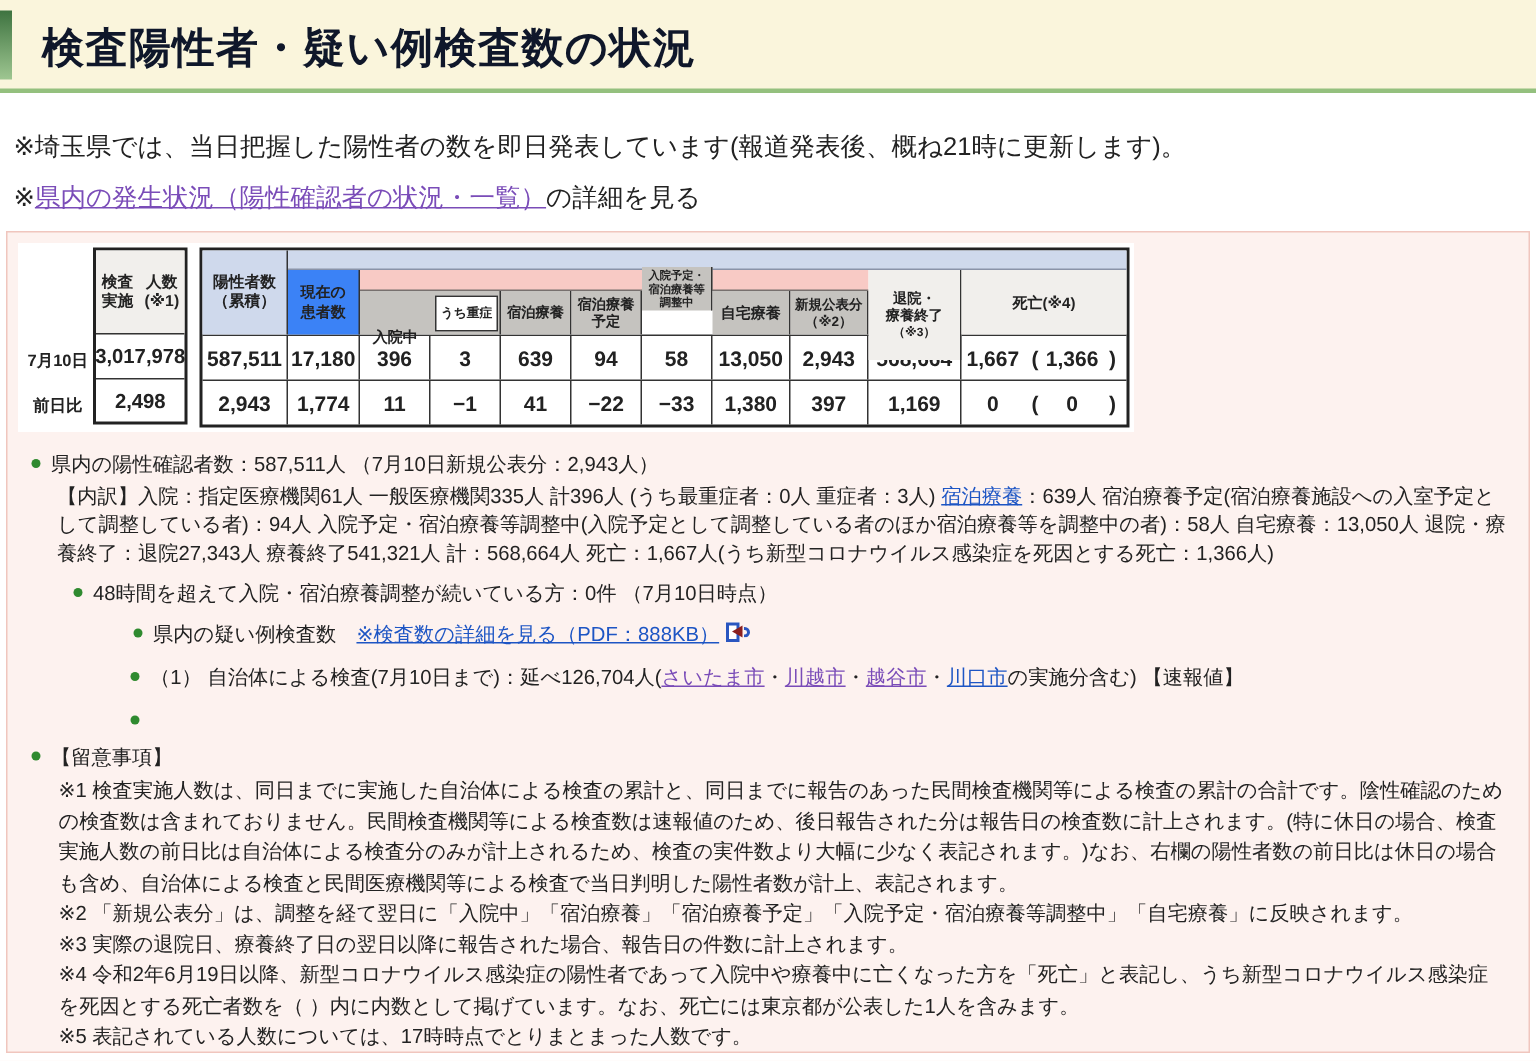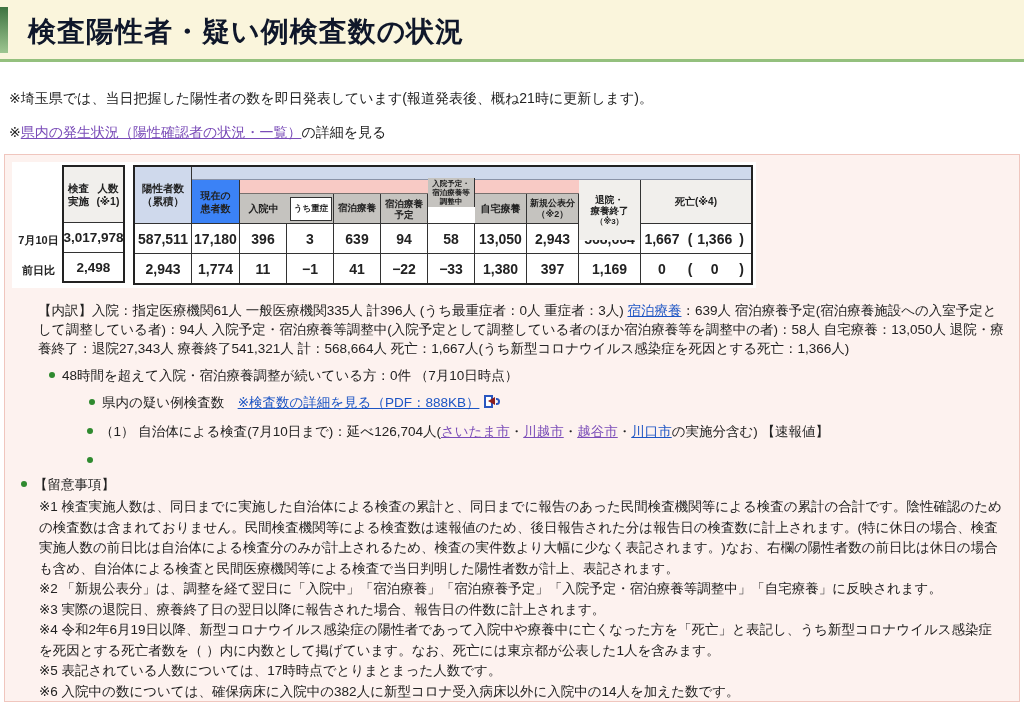--- a/index.html
+++ b/index.html
@@ -7,21 +7,21 @@
   .page { position:relative; width:1024px; height:707px; background:#fff; overflow:hidden; }
 
   
   .banner { position:relative; height:62px; background:#faf5dc; border-bottom:3px solid #94c07e; }
   .banner .bar { position:absolute; left:0; top:7px; width:8px; height:46px;
                  background:linear-gradient(180deg,#3e7340,#9ec691); }
   .banner h1 { position:absolute; left:28px; top:13px; font-size:28px; font-weight:700;
                letter-spacing:1px; color:#0f172a; }
 
   
-  .intro-line { margin:0 0 0 9px; font-size:14px; line-height:18px; }
+  .intro-line { margin:0 0 0 9px; font-size:17px; line-height:18px; }
   .intro-line.first { margin-top:27px; }
   .intro-line.second { margin-top:16px; margin-bottom:13px; }
   a { text-decoration:underline; cursor:pointer; }
   a.blue { color:#1d55c4; }
   a.visited { color:#7a4cb8; }
 
   
   .panel { margin:0 4px; height:548px; overflow:hidden; background:#fdf2ef; border:1px solid #f0c6be; }
 
   
@@ -41,21 +41,21 @@
   .mtable { width:620px; border:2px solid #222; background:#fff; margin-left:8px; }
   .mhead { position:relative; height:56px; }
   .mhead .hc { position:absolute; display:flex; flex-direction:column; align-items:center;
                justify-content:center; font-weight:700; text-align:center; }
   .hc span { display:block; }
   .h-bluestrip { left:57px; top:0; width:559px; height:13px; background:#cfd9ec; border-bottom:1px solid #8a93a8; }
   .h-positive  { left:0; top:0; width:57px; height:56px; background:#cfd9ec; border-right:1px solid #333; font-size:10.5px; line-height:13px; }
   .h-current   { left:57px; top:13px; width:48px; height:43px; background:#3b82f6; border-right:1px solid #333; font-size:10px; line-height:13px; }
   .h-pinkstrip { left:105px; top:13px; width:339px; height:14px; background:#f8cac5; border-bottom:1px solid #77706e; }
   .h-grayblock { left:105px; top:27px; width:94px; height:29px; background:#c5c3bf; border-right:1px solid #333; }
-  .h-hosp   { left:105px; top:27px; width:47px; height:29px; font-size:10px; }
+  .h-hosp   { left:105px; top:43px; width:47px; height:29px; font-size:10px; }
   .h-severe { left:155px; top:30px; width:42px; height:24px; background:#fff; border:1px solid #333; font-size:8.5px; }
   .h-hotel     { left:199px; top:27px; width:47px; height:29px; background:#c5c3bf; border-right:1px solid #333; font-size:9.5px; }
   .h-hotelplan { left:246px; top:27px; width:47px; height:29px; background:#c5c3bf; border-right:1px solid #333; font-size:9.5px; line-height:11px; }
   .h-adjust    { left:293px; top:11px; width:47px; height:29px; background:#c5c3bf; border-right:1px solid #333; font-size:7.5px; line-height:9px; }
   .h-home      { left:340px; top:27px; width:52px; height:29px; background:#c5c3bf; border-right:1px solid #333; font-size:10px; }
   .h-newly     { left:392px; top:27px; width:52px; height:29px; background:#c5c3bf; border-right:1px solid #333; font-size:9px; line-height:11px; }
   .h-discharged{ left:444px; top:13px; width:62px; height:60px; background:#f1efec; border-right:1px solid #333; font-size:9.5px; line-height:11px; }
   .h-death     { left:506px; top:13px; width:110px; height:43px; background:#f1efec; font-size:10px; }
   .sm { font-size:8px; }
 
@@ -210,20 +210,23 @@
             <span class="dopen">(</span>
             <span class="dinner">0</span>
             <span class="dclose">)</span>
           </div>
         </div>
       </div>
     </div>
 
     <div class="bullets">
 
+      <div class="b l1">
+        <span class="dot"></span><span>県内の陽性確認者数：587,511人 （7月10日新規公表分：2,943人）</span>
+      </div>
       <p class="detail">
         <span>【内訳】入院：指定医療機関61人 一般医療機関335人 計396人 (うち最重症者：0人 重症者：3人) </span><a href="#" class="blue">宿泊療養</a><span>：639人 宿泊療養予定(宿泊療養施設への入室予定として調整している者)：94人 入院予定・宿泊療養等調整中(入院予定として調整している者のほか宿泊療養等を調整中の者)：58人 自宅療養：13,050人 退院・療養終了：退院27,343人 療養終了541,321人 計：568,664人 死亡：1,667人(うち新型コロナウイルス感染症を死因とする死亡：1,366人)</span>
       </p>
 
       <div class="b l2">
         <span class="dot"></span><span>48時間を超えて入院・宿泊療養調整が続いている方：0件 （7月10日時点）</span>
       </div>
 
       <div class="b l3">
         <span class="dot"></span><span>県内の疑い例検査数　</span><a href="#" class="blue">※検査数の詳細を見る（PDF：888KB）</a><span class="speaker"><span class="pg"></span><span class="tri"></span><span class="arc"></span></span>

